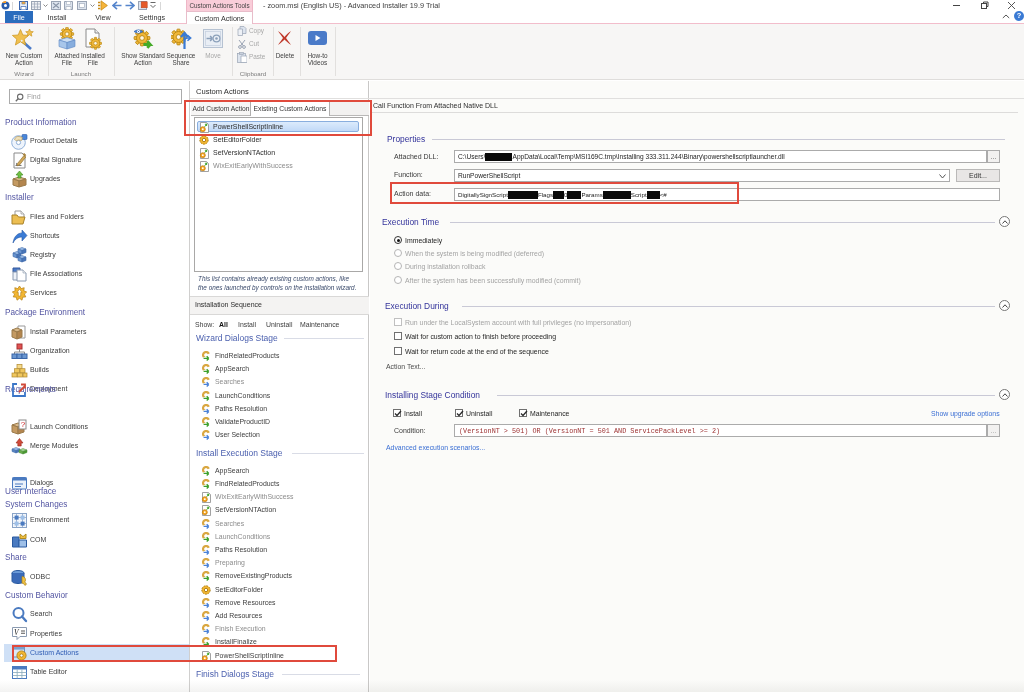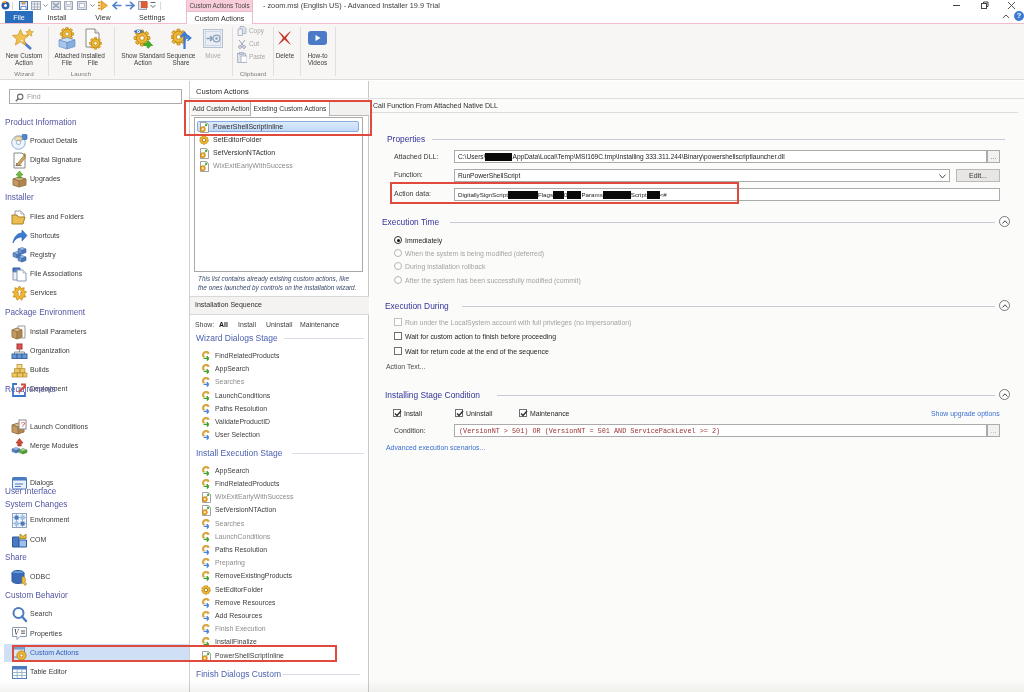--- a/index.html
+++ b/index.html
@@ -563,21 +563,21 @@
       </svg>
       <div class="qi qgray" style="left:215px;top:625px">Finish Execution</div>
     <svg class="ab" style="left:201px;top:637px" width="10" height="10" viewBox="0 0 10 10">
         <use href="#ballg"></use>
       </svg>
       <div class="qi" style="left:215px;top:638px">InstallFinalize</div>
     <svg class="ab" style="left:201px;top:651px" width="10" height="11" viewBox="0 0 10 11">
         <use href="#pagep"></use>
       </svg>
       <div class="qi" style="left:215px;top:652px">PowerShellScriptInline</div>
-    <div class="stagehead" style="top:669px">Finish Dialogs Custom</div>
+    <div class="stagehead" style="top:669px">Finish Dialogs Stage</div>
     <div class="stageline" style="left:282px;top:674px;width:78px"></div>
   </div>
   <div id="rightcontent">
     <div class="ab" style="left:370px;top:98px;width:648px;height:15px;border-bottom:1px solid #dddcdb"></div>
     <div class="ab txt" style="left:373px;top:102px;font-size:7px;color:#2e2e2e">Call Function From Attached Native DLL</div>
     <div class="sechead" style="left:387px;top:134px">Properties</div>
     <div class="secline" style="left:432px;top:139px;width:573px"></div>
     <div class="fieldlab" style="left:394px;top:153px">Attached DLL:</div>
     <div class="field" style="left:454px;top:150px;width:533px;height:13px;line-height:12px;padding-left:3px">C:\Users\<span class="blk" style="width:27px"></span>AppData\Local\Temp\MSI169C.tmp\Installing 333.311.244\Binary\powershellscriptlauncher.dll</div>
     <div class="field" style="left:987px;top:150px;width:13px;height:13px;background:#f2f1f0;color:#555;text-align:center;line-height:11px">...</div>

